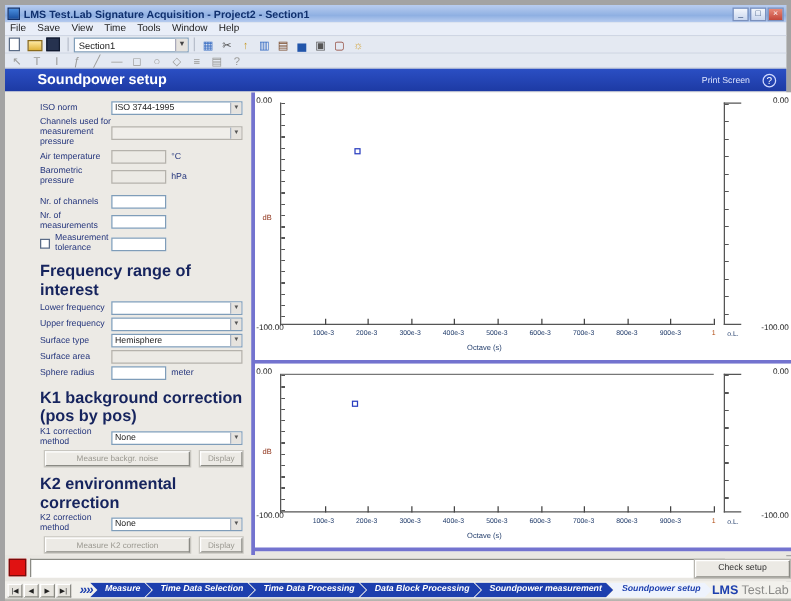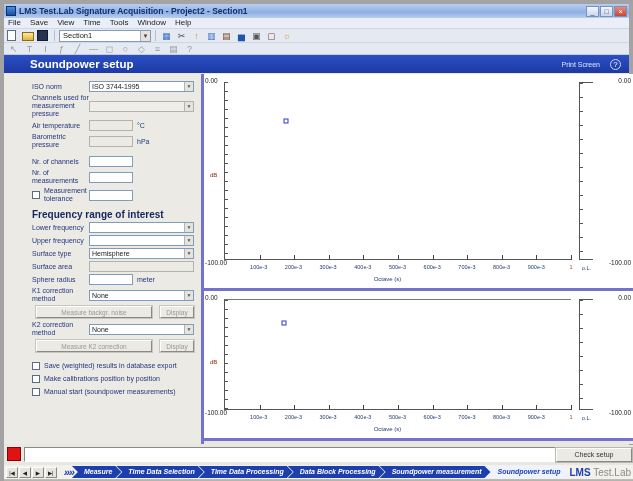--- a/index.html
+++ b/index.html
@@ -11,21 +11,21 @@
   .titlebar { height:14px; background:linear-gradient(#b9cdf0,#8fb0e2 60%,#b9cdf0); display:flex; align-items:center; padding:0 2px; }
   .app-icon { width:10px; height:10px; background:linear-gradient(#4a8fe0,#1a4fa0); border:1px solid #12306a; margin-right:3px; }
   .title-text { font-size:8.5px; color:#10306e; font-weight:bold; flex:1; white-space:nowrap; overflow:hidden; }
   .winbtns { display:flex; gap:1px; }
   .winbtn { width:13px; height:11px; font-size:7px; line-height:10px; text-align:center; background:linear-gradient(#f4f7fc,#c9d6ee); border:1px solid #7a90bd; color:#24406e; }
   .winbtn.close { background:linear-gradient(#e88a7a,#c4473a); color:#fff; }
 
   
   .menubar { height:11px; background:#e9eef8; border-bottom:1px solid #cfd6e4; display:flex; padding-left:4px; }
   .menu-item { font-size:8px; color:#222; margin-right:9px; }
-  .toolbar1 { height:14px; background:#e4e9f2; border-bottom:1px solid #cfd6e4; display:flex; align-items:center; padding:1px 3px; gap:2px; }
+  .toolbar1 { height:14px; background:#e4e9f2; border-bottom:1px solid #cfd6e4; display:flex; align-items:flex-start; padding:1px 3px; gap:2px; }
   .toolbar2 { height:12px; background:#e4e9f2; border-bottom:1px solid #c4cad6; display:flex; align-items:center; padding:1px 3px; gap:3px; }
   .tbtn { width:13px; height:12px; font-size:9px; line-height:12px; text-align:center; cursor:default; }
   .tsep { width:1px; height:11px; background:#b8bfcc; margin:0 2px; }
   .icon-page { width:9px; height:11px; background:#fff; border:1px solid #5a6b86; }
   .icon-folder { width:12px; height:9px; background:linear-gradient(#ffe9a0,#e0b43c); border:1px solid #8a6a1a; margin-top:2px; }
   .icon-floppy { width:11px; height:11px; background:#26324f; border:1px solid #101a30; }
   .combo { width:92px; height:12px; background:#fff; border:1px solid #7f9db9; display:flex; align-items:center; font-size:7.5px; padding-left:3px; color:#222; }
   .combo .arrow { margin-left:auto; width:10px; height:10px; background:#e6e3de; border-left:1px solid #aab; font-size:6px; line-height:10px; text-align:center; color:#444; }
   .tbtn.gray { color:#9a9a98 !important; }
 
@@ -37,21 +37,21 @@
 
   
   .main { position:absolute; top:70px; left:0; width:633px; height:370px; display:flex; }
   .panel { width:197px; height:370px; background:#eceae5; overflow:hidden; padding-top:5px; }
   .vdivider { width:3px; height:370px; background:#7373cf; }
   .charts { flex:1; height:370px; background:#e9e7e2; padding-right:4px; }
 
   
   .row { display:flex; align-items:center; margin:2px 7px 2px 28px; min-height:11px; }
   .lbl { width:57px; font-size:7px; line-height:8px; color:#24357c; flex-shrink:0; }
-  .sect { margin:6px 7px 2px 28px; font-size:10px; font-weight:bold; color:#16245e; }
+  .sect { margin:6px 7px 2px 28px; font-size:13px; font-weight:bold; color:#16245e; }
   .dd { flex:1; height:11px; background:#fff; border:1px solid #7f9db9; display:flex; align-items:center; font-size:7px; color:#222; padding-left:2px; }
   .dd .arrow { margin-left:auto; width:9px; height:9px; background:#e6e3de; border-left:1px solid #a9b4c4; font-size:5px; line-height:9px; text-align:center; color:#555; }
   .dd.disabled { background:#f0eeea; border-color:#b5b2ac; }
   .inp { width:44px; height:11px; background:#fff; border:1px solid #7f9db9; font-size:7px; }
   .inp.disabled { background:#eceae5; border-color:#b5b2ac; }
   .inp.wide { flex:1; }
   .unit { font-size:7px; color:#24357c; margin-left:4px; }
   .chk { width:8px; height:8px; background:#fff; border:1px solid #5a6b86; margin-right:4px; flex-shrink:0; }
   .chklbl { font-size:7px; color:#24357c; line-height:8px; }
   .btn { height:12px; background:#eceae5; border:1px solid; border-color:#fff #8a8a84 #8a8a84 #fff; box-shadow:0 0 0 1px #c8c6c0; font-size:6.5px; color:#9a9890; display:flex; align-items:center; justify-content:center; }
@@ -254,34 +254,36 @@
         <span class="lbl">Surface area</span>
         <input class="inp wide disabled" value="" style="">
       </div>
 
       <div class="row">
         <span class="lbl">Sphere radius</span>
         <input class="inp" value="" style="">
         <span class="unit">meter</span>
       </div>
 
+      <div class="sect">K1 background correction (pos by pos)</div>
 
       <div class="row">
         <span class="lbl">K1 correction method</span>
         <div class="dd">
           <span>None</span>
             <span class="arrow">▼</span>
         </div>
       </div>
 
       <div class="btnrow">
         <div class="btn main-b">Measure backgr. noise</div>
         <div class="btn small-b">Display</div>
       </div>
 
+      <div class="sect">K2 environmental correction</div>
 
       <div class="row">
         <span class="lbl">K2 correction method</span>
         <div class="dd">
           <span>None</span>
             <span class="arrow">▼</span>
         </div>
       </div>
 
       <div class="btnrow">

